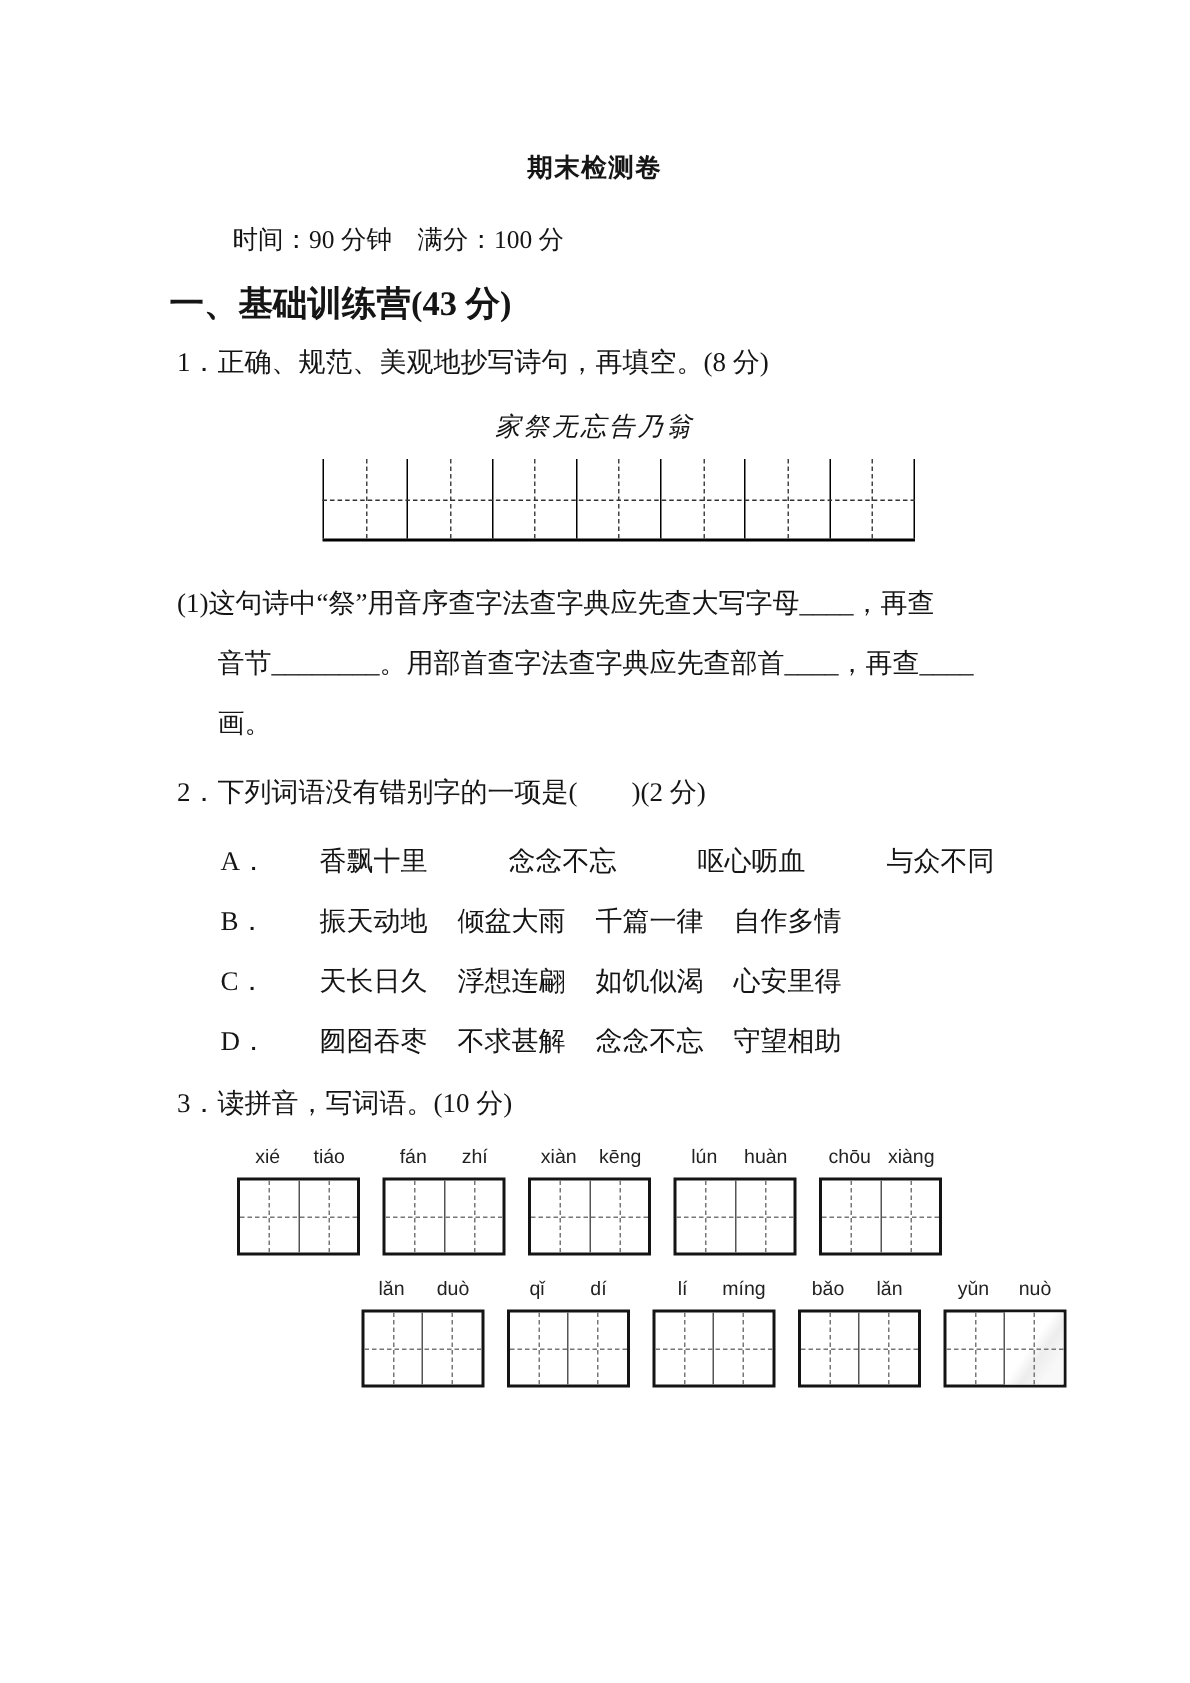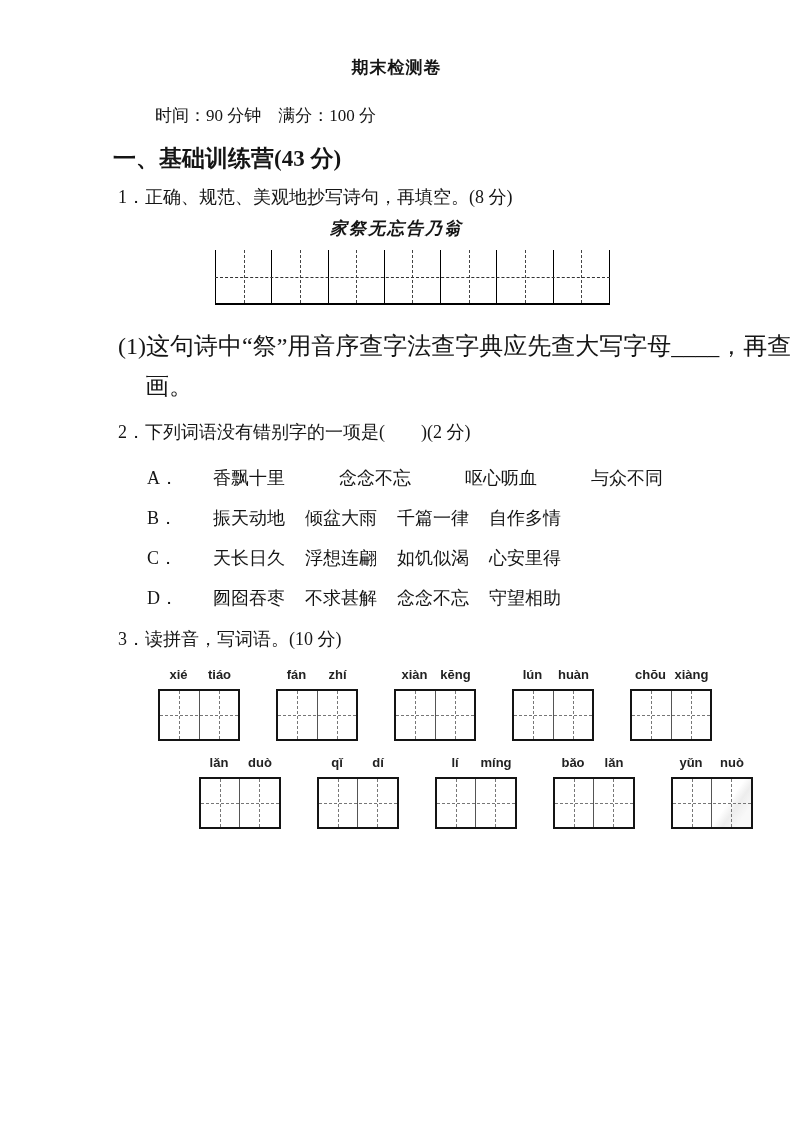--- a/index.html
+++ b/index.html
@@ -1,75 +1,75 @@
 <!DOCTYPE html>
 <html><head>
 <meta charset="utf-8">
 <style>
   html,body{margin:0;padding:0;background:#fff;}
   .page{
     width:793px;height:1122px;background:#ffffff;position:relative;
     font-family:"Liberation Serif", serif;color:#151515;overflow:hidden;
-    box-sizing:border-box;padding-top:57px;
+    box-sizing:border-box;padding-top:101px;
   }
   .exam-title{
     text-align:center;font-size:17px;font-weight:bold;line-height:22px;
     letter-spacing:1px;
   }
   .exam-info{
     margin:26px 0 0 155px;font-size:17px;line-height:22px;
   }
   .section-heading{
     margin:20px 0 0 113px;font-size:23px;font-weight:bold;line-height:24px;
   }
   .q-prompt{
     margin-left:118px;font-size:18px;line-height:24px;
   }
   .q1-prompt{margin-top:14px;}
   .verse-line{
-    margin-top:8px;text-align:center;font-size:17px;letter-spacing:2px;
-    font-style:italic;font-weight:700;
+    margin-top:20px;text-align:center;font-size:17px;letter-spacing:2px;
+    font-style:italic;font-weight:400;
   }
   
   .copy-grid{
     margin:10px 0 0 215px;width:395px;height:55px;display:flex;
     border-bottom:2px solid #000;position:relative;box-sizing:border-box;
   }
   .copy-grid::after{
     content:"";position:absolute;left:0;right:0;top:50%;
     border-top:1.5px dashed #333;
   }
   .copy-cell{flex:1;position:relative;border-left:1.5px solid #000;}
   .copy-cell:last-child{border-right:1.5px solid #000;}
   .copy-cell::before{
     content:"";position:absolute;top:0;bottom:0;left:50%;
     border-left:1.5px dashed #444;
   }
   
-  .sub-block{font-size:24px;}
+  .sub-block{font-size:18px;}
   .sub1{margin-top:21px;}
   .sub2{margin-top:15px;}
   .sub-line{line-height:40px;white-space:nowrap;}
   .sub-line.first{margin-left:118px;}
   .sub-line.cont{margin-left:145px;}
   .kai-seg{font-style:italic;color:#333;font-weight:400;}
   .rest-seg{font-weight:500;}
   
   .q2-prompt{margin-top:14px;}
   .option-row{
     margin-left:147px;margin-top:16px;font-size:18px;line-height:24px;
     display:flex;white-space:nowrap;
   }
   .option-row.first{margin-top:22px;}
   .option-label{display:inline-block;width:66px;}
   .option-words{display:flex;gap:20px;}
   .option-row.wide .option-words{gap:54px;}
   
   .q3-prompt{margin-top:17px;}
-  .pinyin-row{display:flex;gap:36px;margin-left:158px;margin-top:14px;font-weight:bold;}
+  .pinyin-row{display:flex;gap:15px;margin-left:158px;margin-top:14px;}
   .pinyin-row.row2{margin-top:12px;justify-content:center;}
   .pinyin-unit{width:82px;}
   .pinyin-labels{
     display:flex;width:82px;height:20px;margin-bottom:4px;
     font-family:"Liberation Sans", sans-serif;font-size:13px;color:#222;
   }
   .pinyin-syllable{flex:1;text-align:center;line-height:20px;}
   .pinyin-box{
     width:82px;height:52px;border:2px solid #141414;box-sizing:border-box;
     display:flex;position:relative;background:#fff;
@@ -109,20 +109,21 @@
       <div class="copy-cell"></div>
       <div class="copy-cell"></div>
       <div class="copy-cell"></div>
       <div class="copy-cell"></div>
       <div class="copy-cell"></div>
       <div class="copy-cell"></div>
     </div>
 
   <div class="sub-block sub1">
     <div class="sub-line first">(1)这句诗中“祭”用音序查字法查字典应先查大写字母____，再查</div>
+    <div class="sub-line cont">音节________。用部首查字法查字典应先查部首____，再查____</div>
     <div class="sub-line cont">画。</div>
   </div>
 
 
   <div class="q-prompt q2-prompt">2．下列词语没有错别字的一项是(　　)(2 分)</div>
 
   <div id="q2-options">
       <div class="option-row first wide">
         <div class="option-label">A．</div>
         <div class="option-words">

